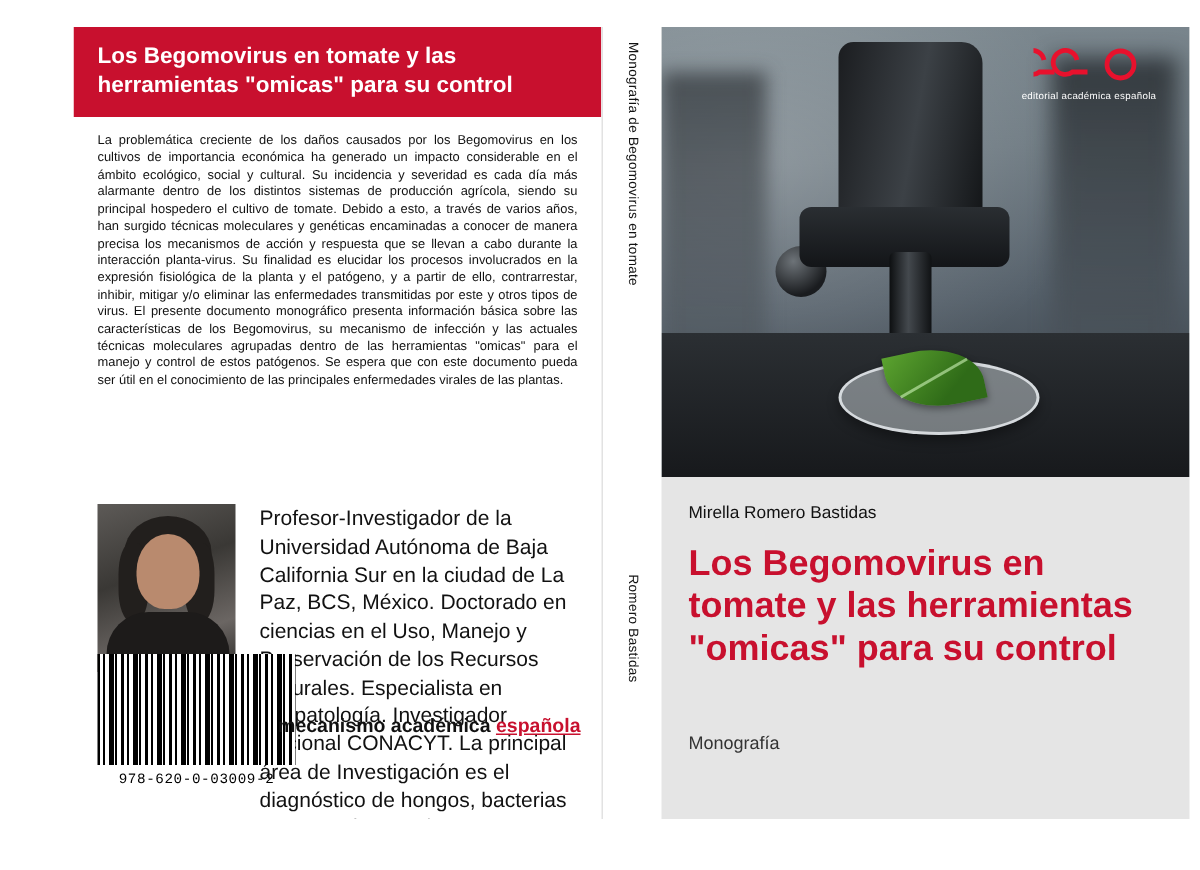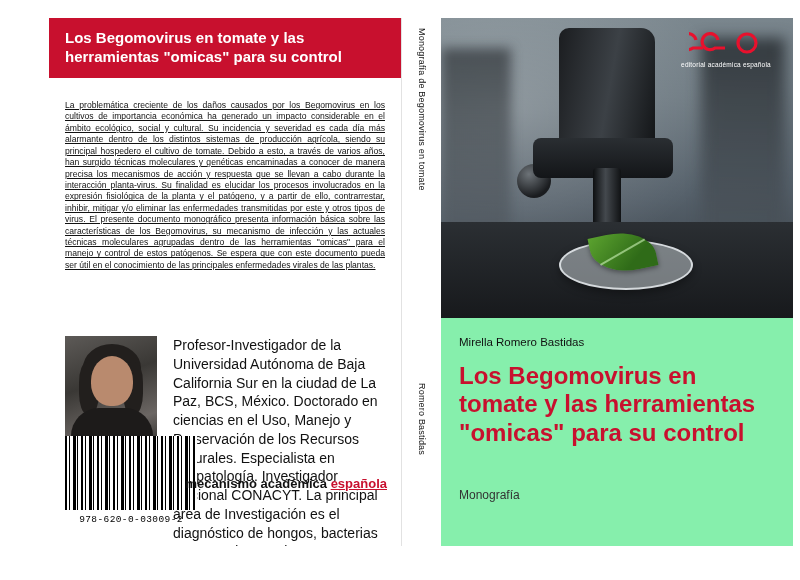--- a/index.html
+++ b/index.html
@@ -45,28 +45,27 @@
   .back-title {
     color: #ffffff;
     font-size: 15px;
     font-weight: bold;
     line-height: 1.25;
     padding: 0 16px;
   }
   .back-abstract {
     position: absolute;
     left: 16px;
-    top: 82px;
+    top: 70px;
     width: 320px;
     font-size: 8.6px;
     line-height: 1.33;
     color: #111111;
     text-align: justify;
     white-space: pre-line;
-    text-decoration: underline;
   }
 
   
   .author-block {
     position: absolute;
     left: 16px;
     top: 318px;
     width: 322px;
     height: 112px;
   }
@@ -207,21 +206,21 @@
     text-align: left;
   }
 
   
   .front-cover {
     position: absolute;
     left: 420px;
     top: 18px;
     width: 352px;
     height: 528px;
-    background: #86efac;
+    background: #e5e5e5;
     overflow: hidden;
   }
   .front-photo {
     position: absolute;
     left: 0;
     top: 0;
     width: 352px;
     height: 300px;
     overflow: hidden;
     background: #8f9aa0;

